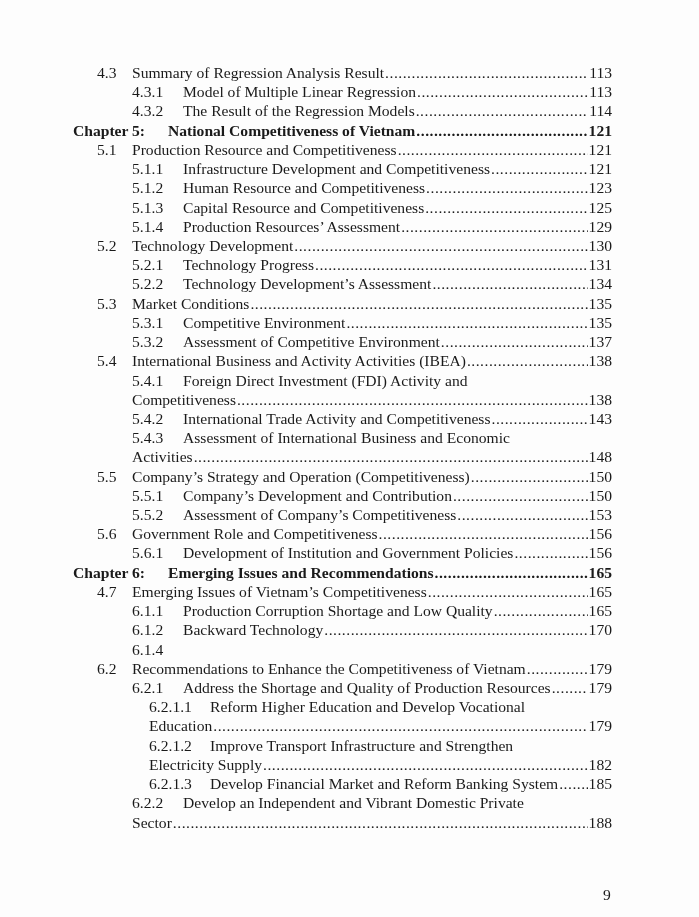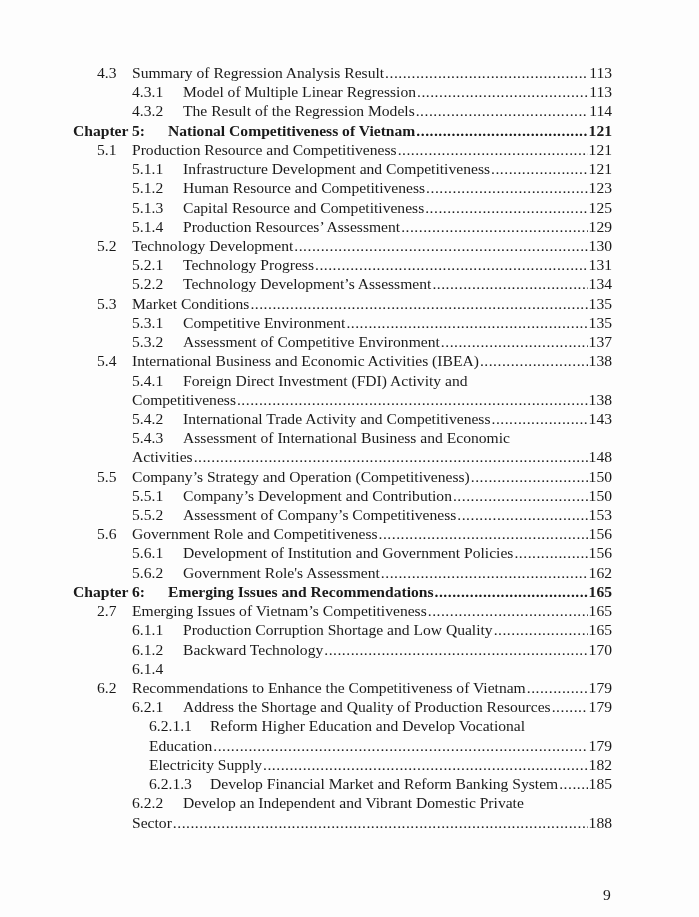--- a/index.html
+++ b/index.html
@@ -206,21 +206,21 @@
         <span class="num">5.3.2</span>
         <span class="line">
           <span class="title">Assessment of Competitive Environment</span>
           <span class="dots"></span>
           <span class="page-no">137</span>
         </span>
       </div>
       <div class="row lvl-1">
         <span class="num">5.4</span>
         <span class="line">
-          <span class="title">International Business and Economic Activities (IBEA)</span>
+          <span class="title">International Business and Activity Activities (IBEA)</span>
           <span class="dots"></span>
           <span class="page-no">138</span>
         </span>
       </div>
       <div class="row lvl-2">
         <span class="num">5.4.1</span>
         <span class="line" style="right: auto;">
           <span class="title">Foreign Direct Investment (FDI) Activity and</span>
         </span>
       </div>
@@ -285,38 +285,30 @@
         </span>
       </div>
       <div class="row lvl-2">
         <span class="num">5.6.1</span>
         <span class="line">
           <span class="title">Development of Institution and Government Policies</span>
           <span class="dots"></span>
           <span class="page-no">156</span>
         </span>
       </div>
-      <div class="row lvl-2">
-        <span class="num">5.6.2</span>
-        <span class="line">
-          <span class="title">Government Role's Assessment</span>
-          <span class="dots"></span>
-          <span class="page-no">162</span>
-        </span>
-      </div>
       <div class="row lvl-ch bold">
         <span class="num">Chapter 6:</span>
         <span class="line">
           <span class="title">Emerging Issues and Recommendations</span>
           <span class="dots"></span>
           <span class="page-no">165</span>
         </span>
       </div>
       <div class="row lvl-1">
-        <span class="num">2.7</span>
+        <span class="num">4.7</span>
         <span class="line">
           <span class="title">Emerging Issues of Vietnam’s Competitiveness</span>
           <span class="dots"></span>
           <span class="page-no">165</span>
         </span>
       </div>
       <div class="row lvl-2">
         <span class="num">6.1.1</span>
         <span class="line">
           <span class="title">Production Corruption Shortage and Low Quality</span>
@@ -355,20 +347,26 @@
         <span class="num">6.2.1.1</span>
         <span class="line" style="right: auto;">
           <span class="title">Reform Higher Education and Develop Vocational</span>
         </span>
       </div>
       <div class="row lvl-3c">
         <span class="line">
           <span class="title">Education</span>
           <span class="dots"></span>
           <span class="page-no">179</span>
+        </span>
+      </div>
+      <div class="row lvl-3">
+        <span class="num">6.2.1.2</span>
+        <span class="line" style="right: auto;">
+          <span class="title">Improve Transport Infrastructure and Strengthen</span>
         </span>
       </div>
       <div class="row lvl-3c">
         <span class="line">
           <span class="title">Electricity Supply</span>
           <span class="dots"></span>
           <span class="page-no">182</span>
         </span>
       </div>
       <div class="row lvl-3">

